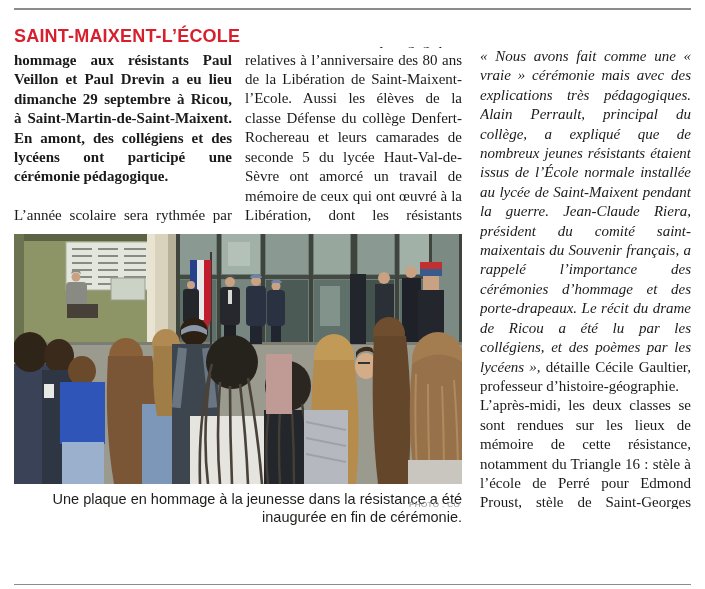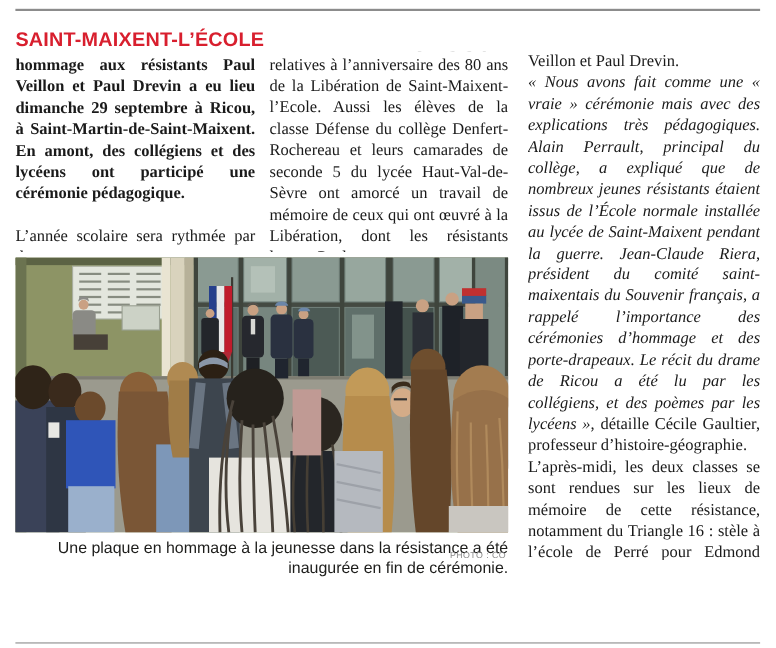--- a/index.html
+++ b/index.html
@@ -272,21 +272,20 @@
         </svg>
       </figure>
 
       <figcaption class="caption">
         <span>Une plaque en hommage à la jeunesse dans la résistance a été inaugurée en fin de cérémonie.</span>
         <span class="credit">PHOTO : CO</span>
       </figcaption>
     </div>
 
     <div class="col3 bodytext">
-      <p>Veillon et Paul Drevin.</p>
       <p><span class="ital">« Nous avons fait comme une « vraie » cérémonie mais avec des explications très pédagogiques. Alain Perrault, principal du collège, a expliqué que de nombreux jeunes résistants étaient issus de l’École normale installée au lycée de Saint-Maixent pendant la guerre. Jean-Claude Riera, président du comité saint-maixentais du Souvenir français, a rappelé l’importance des cérémonies d’hommage et des porte-drapeaux. Le récit du drame de Ricou a été lu par les collégiens, et des poèmes par les lycéens », </span><span>détaille Cécile Gaultier, professeur d’histoire-géographie.</span></p>
       <p>L’après-midi, les deux classes se sont rendues sur les lieux de mémoire de cette résistance, notamment du Triangle 16 : stèle à l’école de Perré pour Edmond Proust, stèle de Saint-Georges pour Drevin et Veillon, et le bois de Cathelogne sur les lieux même du maquis pour mieux s’immerger dans le contexte de l’époque. Ce déplacement en car a été permis grâce au financement du Souvenir français.</p>
     </div>
 
   </div>
 
   <div class="bottom-rule"></div>
 </div>
 
 </body></html>

